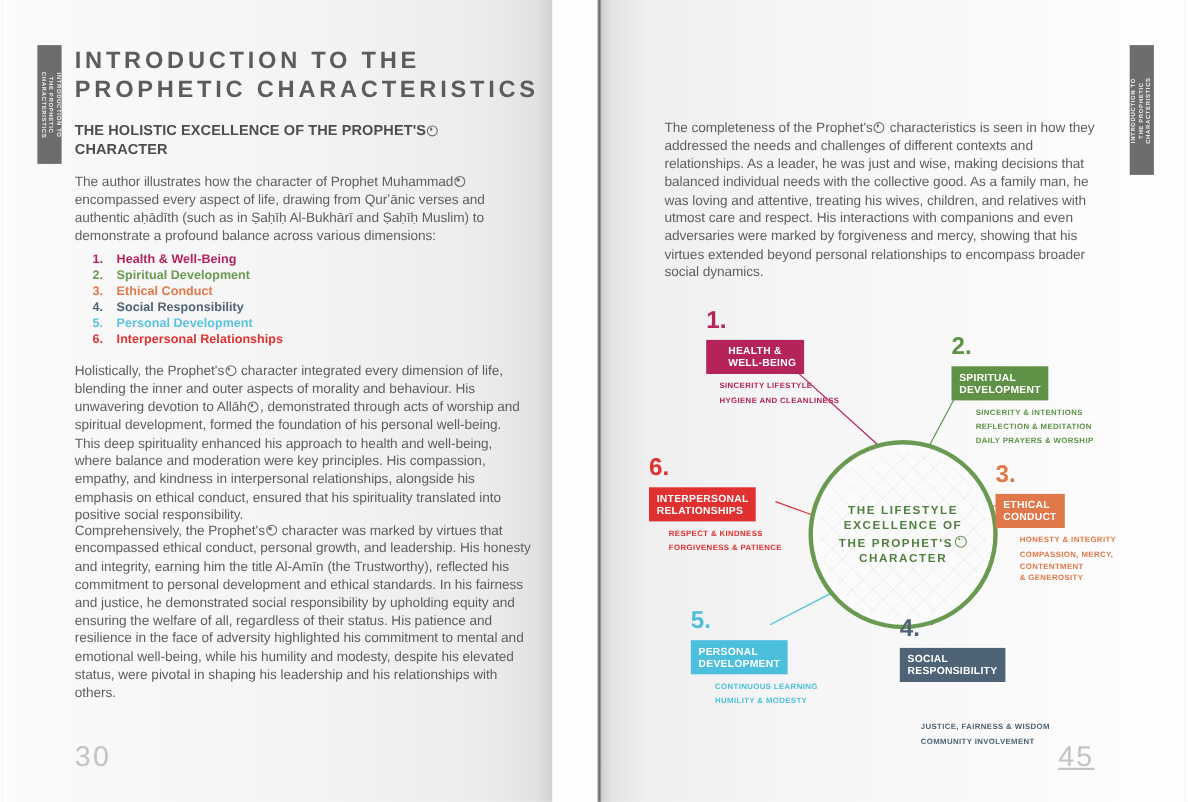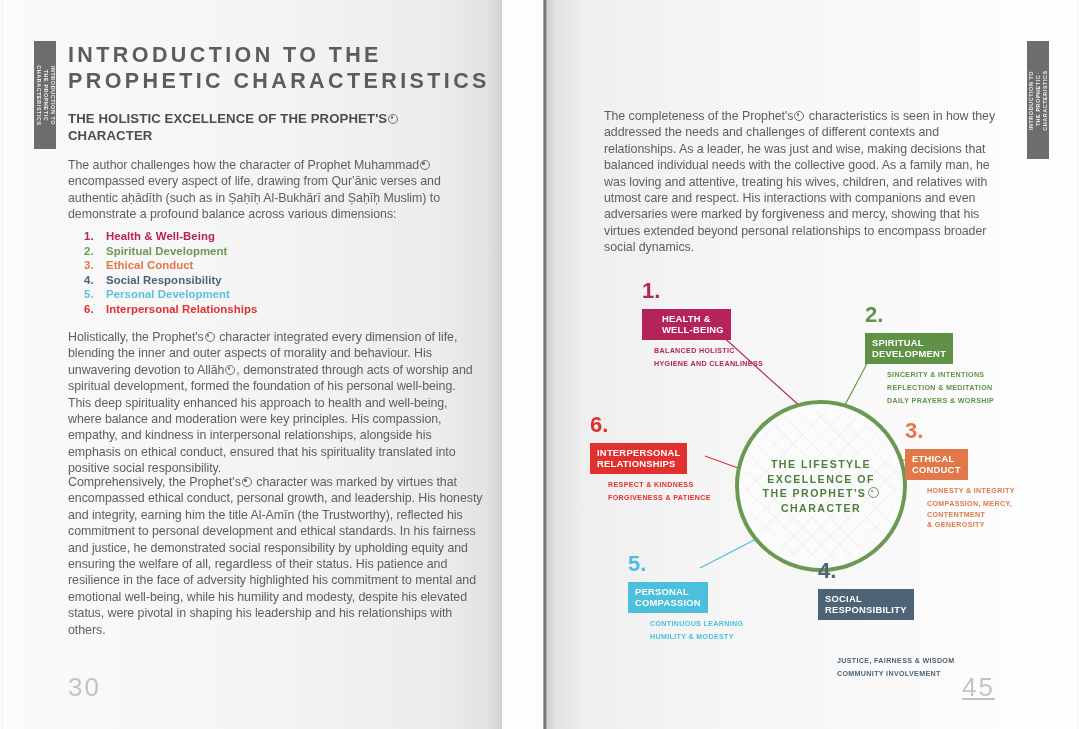--- a/index.html
+++ b/index.html
@@ -317,21 +317,21 @@
 
     <div class="page-title" style="white-space:pre-line;">INTRODUCTION TO THE
 PROPHETIC CHARACTERISTICS</div>
 
     <div class="section-heading">
       <span>THE HOLISTIC EXCELLENCE OF THE PROPHET'S</span><span class="seal-text"></span><br>
       <span>CHARACTER</span>
     </div>
 
     <div class="body-text" id="para-left-1">
-      <span>The author challenges how the character of Prophet Muhammad</span><span class="seal-text"></span>
+      <span>The author illustrates how the character of Prophet Muhammad</span><span class="seal-text"></span>
       <span>encompassed every aspect of life, drawing from Qurʼānic verses and authentic aḥādīth (such as in Ṣaḥīḥ Al-Bukhārī and Ṣaḥīḥ Muslim) to demonstrate a profound balance across various dimensions:</span>
     </div>
 
     <div id="dimension-list">
         <div class="row" style="color: rgb(180, 35, 90);">
           <span class="num">1.</span>
           <span>Health &amp; Well-Being</span>
         </div>
         <div class="row" style="color: rgb(106, 154, 82);">
           <span class="num">2.</span>
@@ -409,21 +409,21 @@
       <div class="hub-text">
         <span style="white-space:pre-line;">THE LIFESTYLE
 EXCELLENCE OF
 THE PROPHET'S</span><span class="seal"></span><br>
         <span>CHARACTER</span>
       </div>
     </div>
 
   <div class="node" id="node-1"><div class="node-num" style="color: rgb(180, 35, 90);">1.</div><div class="node-badge" style="background: rgb(180, 35, 90); padding-left: 20px;">HEALTH &amp;
 WELL-BEING</div><div class="node-subs" style="color: rgb(180, 35, 90);">
-          <div>BALANCED HOLISTIC</div>
+          <div>SINCERITY LIFESTYLE</div>
           <div>HYGIENE AND CLEANLINESS</div>
         </div></div>
       <div class="node" id="node-2"><div class="node-num" style="color: rgb(95, 146, 71);">2.</div><div class="node-badge" style="background: rgb(95, 146, 71);">SPIRITUAL
 DEVELOPMENT</div><div class="node-subs" style="color: rgb(95, 146, 71);">
           <div>SINCERITY &amp; INTENTIONS</div>
           <div>REFLECTION &amp; MEDITATION</div>
           <div>DAILY PRAYERS &amp; WORSHIP</div>
         </div></div>
       <div class="node" id="node-3"><div class="node-num" style="color: rgb(224, 120, 74);">3.</div><div class="node-badge" style="background: rgb(224, 120, 74);">ETHICAL
 CONDUCT</div><div class="node-subs" style="color: rgb(224, 120, 74);">
@@ -431,21 +431,21 @@
           <div>COMPASSION, MERCY,
 CONTENTMENT
 &amp; GENEROSITY</div>
         </div></div>
       <div class="node" id="node-4"><div class="node-num" style="color: rgb(78, 99, 117);">4.</div><div class="node-badge" style="background: rgb(78, 99, 117);">SOCIAL
 RESPONSIBILITY</div><div class="node-subs" style="color: rgb(78, 99, 117);">
           <div>JUSTICE, FAIRNESS &amp; WISDOM</div>
           <div>COMMUNITY INVOLVEMENT</div>
         </div></div>
       <div class="node" id="node-5"><div class="node-num" style="color: rgb(75, 191, 220);">5.</div><div class="node-badge" style="background: rgb(75, 191, 220);">PERSONAL
-COMPASSION</div><div class="node-subs" style="color: rgb(75, 191, 220);">
+DEVELOPMENT</div><div class="node-subs" style="color: rgb(75, 191, 220);">
           <div>CONTINUOUS LEARNING</div>
           <div>HUMILITY &amp; MODESTY</div>
         </div></div>
       <div class="node" id="node-6"><div class="node-num" style="color: rgb(224, 48, 48);">6.</div><div class="node-badge" style="background: rgb(224, 48, 48);">INTERPERSONAL
 RELATIONSHIPS</div><div class="node-subs" style="color: rgb(224, 48, 48);">
           <div>RESPECT &amp; KINDNESS</div>
           <div>FORGIVENESS &amp; PATIENCE</div>
         </div></div>
     </div>
 

